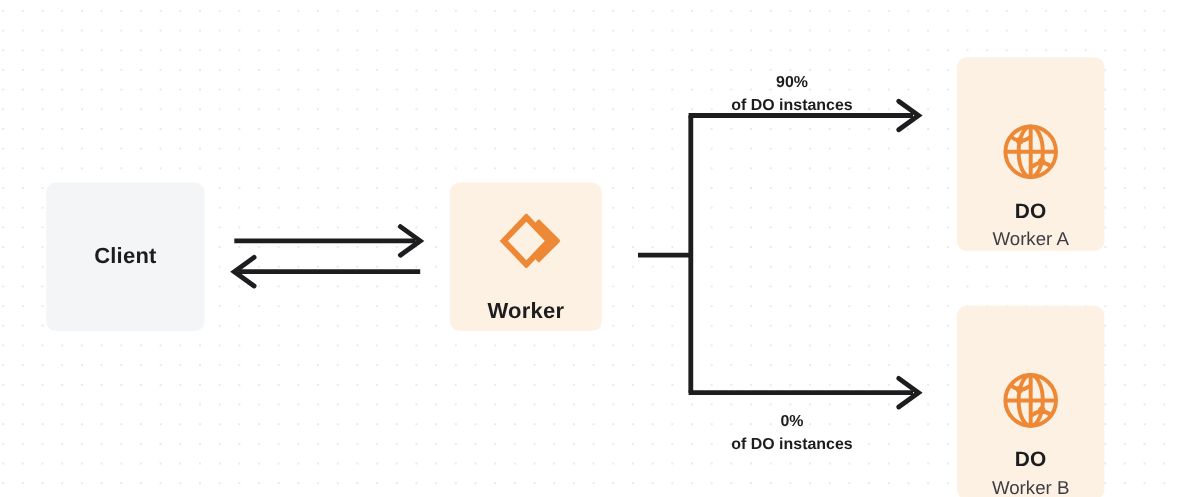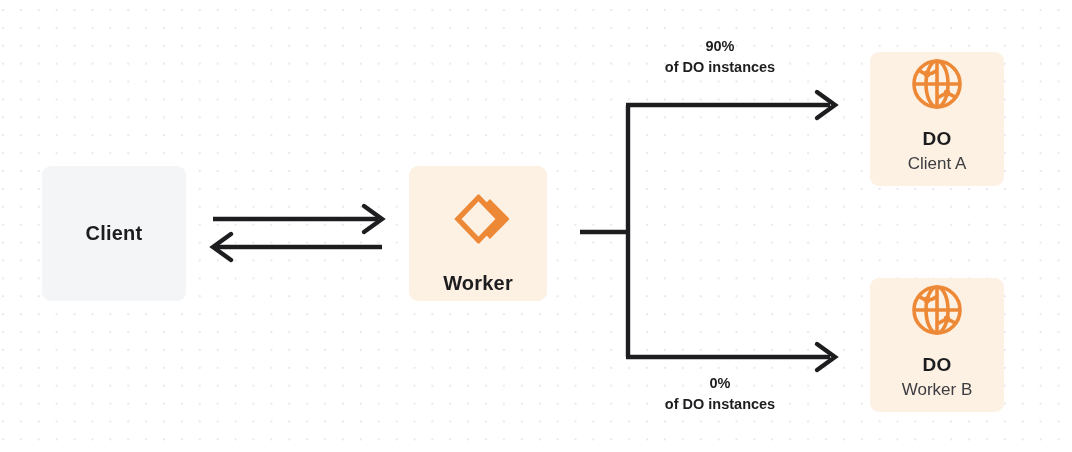--- a/index.html
+++ b/index.html
@@ -72,24 +72,24 @@
     font-size: 20px;
     font-weight: bold;
     color: #1d1d1f;
     margin-top: 22px;
     letter-spacing: .2px;
   }
 
   .node-do {
     left: 870px;
     width: 134px;
-    height: 134px;
+    height: 176px;
     background: #fdf1e3;
-    justify-content: flex-start;
-    padding-top: 4px;
+    justify-content: flex-end;
+    padding-top: 20px;
   }
   .node-do-a { top: 52px; }
   .node-do-b { top: 278px; }
 
   .node-do .node-title {
     font-size: 19px;
     font-weight: bold;
     color: #1d1d1f;
     margin-top: 16px;
     letter-spacing: .3px;
@@ -113,21 +113,21 @@
     position: absolute;
     text-align: center;
     font-size: 14.5px;
     font-weight: bold;
     color: #1d1d1f;
     line-height: 1.42;
     white-space: nowrap;
   }
   .edge-label-top {
     left: 612px;
-    top: 36px;
+    top: 65px;
     width: 216px;
   }
   .edge-label-bottom {
     left: 612px;
     top: 373px;
     width: 216px;
   }
 </style>
 </head>
 <body>
@@ -191,21 +191,21 @@
           <line x1="5" y1="28" x2="51" y2="28"></line>
           <line x1="28" y1="5" x2="28" y2="51"></line>
           <path d="M 11 15 Q 19 21 27 15" stroke-linecap="round"></path>
           <path d="M 30 41 Q 38 35 46 41" stroke-linecap="round"></path>
         </g>
         <circle cx="18" cy="18" r="3.4" fill="#ed8936"></circle>
         <circle cx="38" cy="37" r="3.4" fill="#ed8936"></circle>
       </svg>
     </div>
     <div class="node-title">DO</div>
-    <div class="node-sub">Client A</div>
+    <div class="node-sub">Worker A</div>
   </div>
 
   <div class="node node-do node-do-b">
     <div class="icon-wrap">
       <svg width="56" height="56" viewBox="0 0 56 56" xmlns="http://www.w3.org/2000/svg">
         <g fill="none" stroke="#ed8936" stroke-width="3.6">
           <circle cx="28" cy="28" r="23"></circle>
           <ellipse cx="28" cy="28" rx="11" ry="23"></ellipse>
           <line x1="5" y1="28" x2="51" y2="28"></line>
           <line x1="28" y1="5" x2="28" y2="51"></line>

